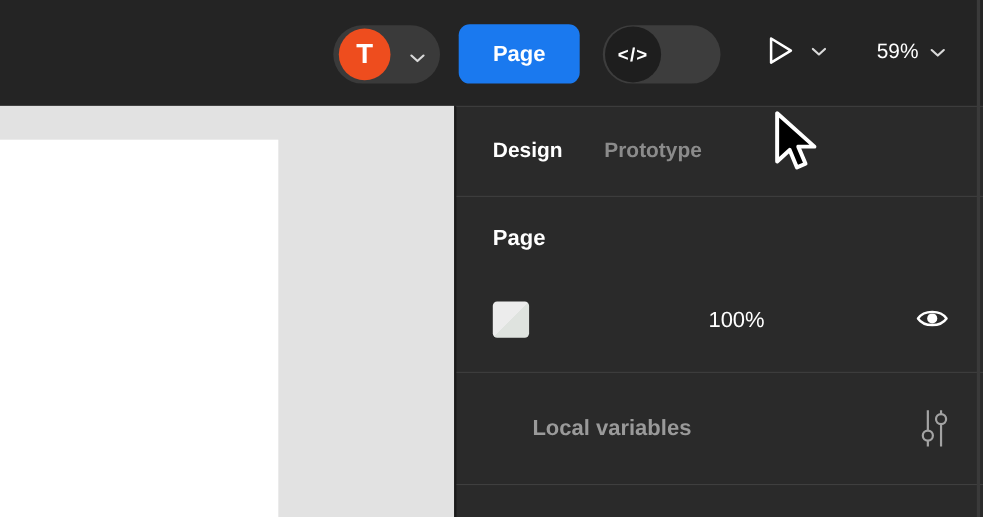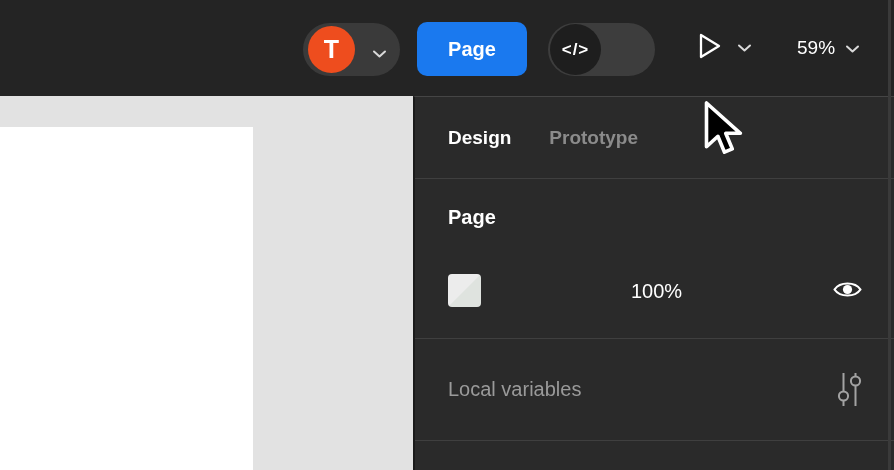--- a/index.html
+++ b/index.html
@@ -94,30 +94,30 @@
   .fill-swatch {
     position:absolute; left:33px; top:95px; width:33px; height:33px;
     border-radius:4px; cursor:pointer;
     background:linear-gradient(to bottom right, #ececec 49.6%, #dfe3df 50.4%);
   }
   .fill-hex {
     position:absolute; left:82px; top:101px;
     color:#fff; font-size:20px; cursor:text;
   }
   .fill-opacity {
-    position:absolute; left:216px; top:101px;
+    position:absolute; left:229px; top:101px;
     color:#fff; font-size:20px; cursor:text;
   }
   .eye-btn { position:absolute; right:31px; top:99px; cursor:pointer; }
 
   .localvars-row {
     height:101px; display:flex; align-items:center; justify-content:space-between;
     padding:0 30px 0 33px;
   }
-  .localvars-label { color:#9a9a9a; font-size:20px; font-weight:400; }
+  .localvars-label { color:#9a9a9a; font-size:20px; font-weight:700;margin-left:36px; }
   .sliders-btn { cursor:pointer; display:flex; }
 
   
   .mouse-cursor {
     position:absolute; left:702px; top:100px; z-index:20; pointer-events:none;
   }
 </style>
 </head>
 <body>
 

